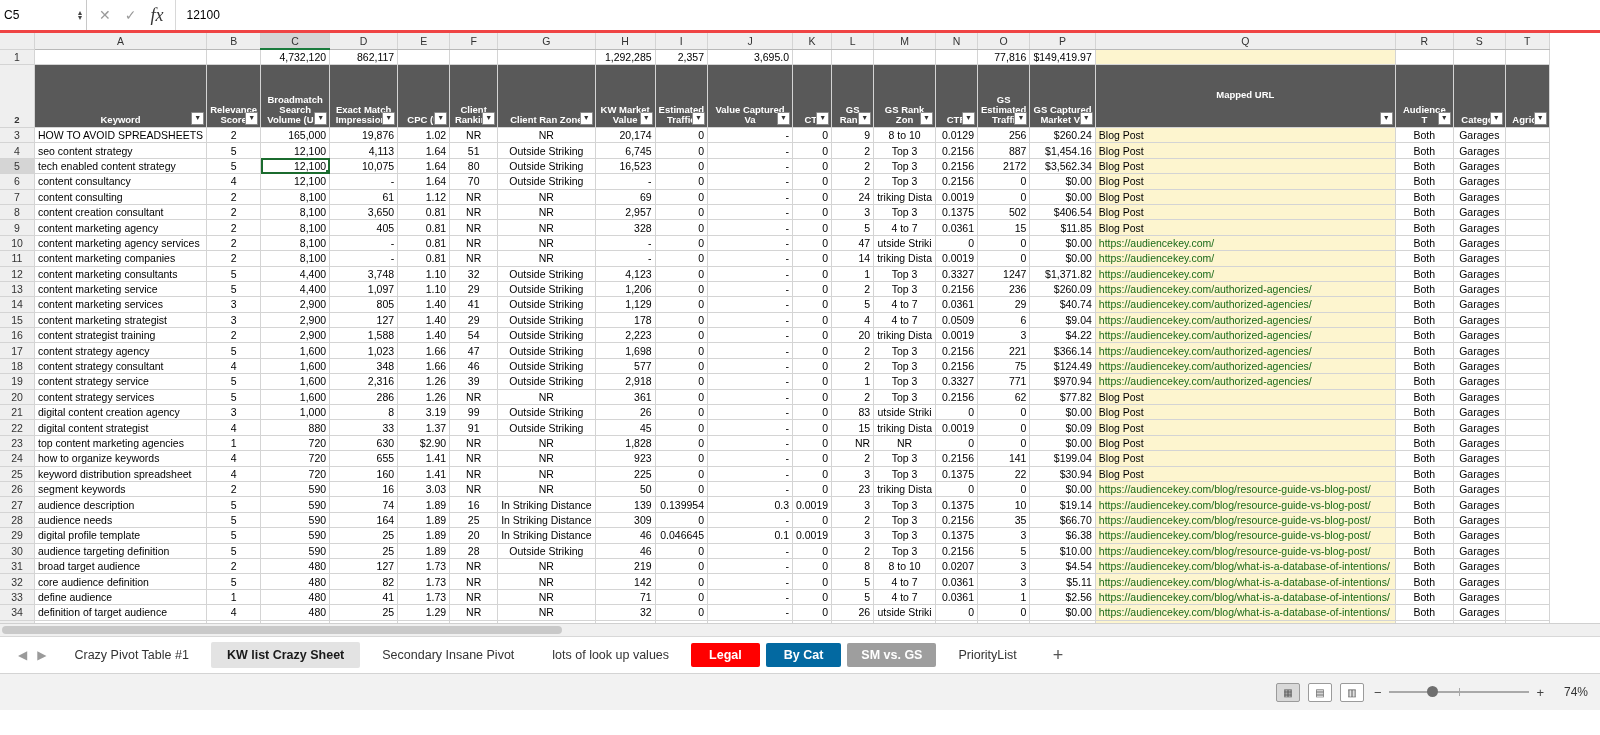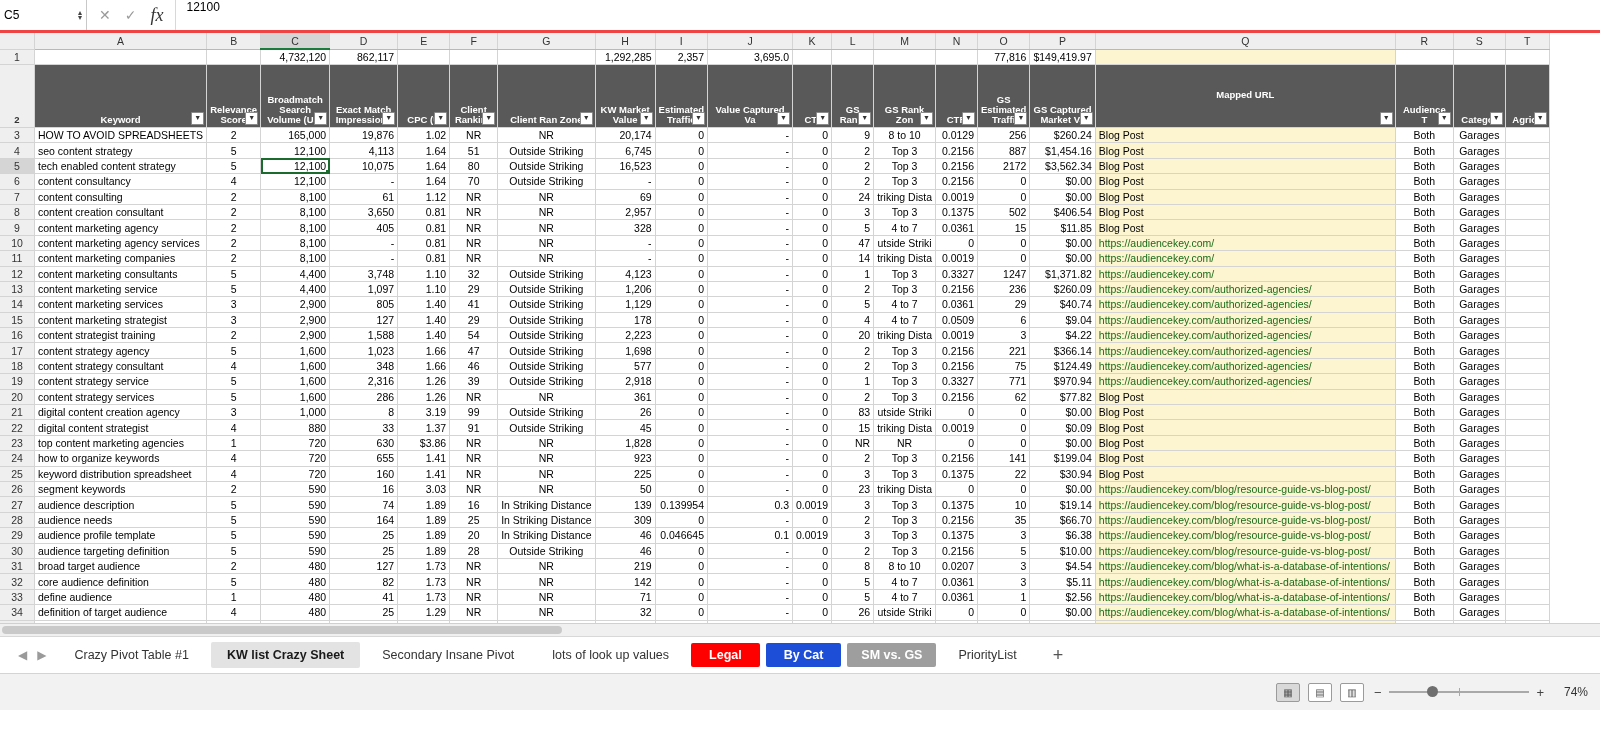--- a/index.html
+++ b/index.html
@@ -15,21 +15,21 @@
     border-bottom:3px solid #ef4444;background:#fff;
   }
   .namebox{
     width:78px;display:flex;align-items:center;justify-content:space-between;
     padding:0 4px;border-right:1px solid #c8c8c8;font-size:12px;
   }
   .namebox .spin{display:flex;flex-direction:column;line-height:5px;font-size:8px;color:#444;}
   .fb-btns{display:flex;align-items:center;gap:14px;padding:0 12px;border-right:1px solid #d8d8d8;}
   .fb-btns span{font-size:14px;color:#9a9a9a;}
   .fb-btns .fx{color:#333;font-style:italic;font-family:"Liberation Serif",serif;font-size:18px;}
-  .fb-input{flex:1;display:flex;align-items:flex-start;padding-left:10px;font-size:12px;}
+  .fb-input{flex:1;display:flex;align-items:center;padding-left:10px;font-size:12px;}
   
   .grid-wrap{position:relative;height:590px;overflow:hidden;}
   table.sheet{border-collapse:collapse;table-layout:fixed;}
   table.sheet td,table.sheet th{
     border-right:1px solid #d4d4d4;border-bottom:1px solid #d4d4d4;
     padding:0 3px;height:14.4px;line-height:14px;font-size:10.5px;
     white-space:nowrap;overflow:hidden;
   }
   thead th.colh{
     background:#efefef;color:#333;text-align:center;font-weight:normal;
@@ -74,21 +74,21 @@
   .tabbar{
     height:36px;display:flex;align-items:center;gap:0;
     background:#fff;border-top:1px solid #d8d8d8;padding-left:6px;
   }
   .navarrows{display:flex;gap:10px;padding:0 12px;color:#9a9a9a;font-size:12px;}
   .tab{
     padding:6px 16px;font-size:12.5px;color:#333;cursor:default;white-space:nowrap;
   }
   .tab.active{background:#e3e3e3;border-radius:2px;font-weight:bold;color:#1a1a1a;}
   .tab.legal{background:#ff0000;color:#fff;font-weight:bold;border-radius:2px;padding:5px 18px;}
-  .tab.bycat{background:#1d4ed8;color:#fff;font-weight:bold;border-radius:2px;padding:5px 18px;}
+  .tab.bycat{background:#0369a1;color:#fff;font-weight:bold;border-radius:2px;padding:5px 18px;}
   .tab.smgs{background:#9e9e9e;color:#fff;font-weight:bold;border-radius:2px;padding:5px 14px;}
   .tab.plus{font-size:18px;color:#555;padding:0 14px;}
   
   .statusbar{
     height:36px;background:#f2f2f2;border-top:1px solid #d4d4d4;
     display:flex;align-items:center;justify-content:flex-end;padding-right:12px;gap:10px;
   }
   .viewicons{display:flex;gap:8px;align-items:center;}
   .vi{width:22px;height:17px;border:1px solid #9b9b9b;border-radius:2px;background:#fff;
       display:flex;align-items:center;justify-content:center;font-size:10px;color:#555;}
@@ -677,21 +677,21 @@
           <td class="ctr">Both</td>
           <td class="ctr">Garages</td>
           <td class=""></td>
         </tr>
         <tr>
           <td class="rowh">23</td>
           <td class="">top content marketing agencies</td>
           <td class="ctr">1</td>
           <td class="num">720</td>
           <td class="num">630</td>
-          <td class="num">$3.86</td>
+          <td class="num">$2.90</td>
           <td class="ctr">NR</td>
           <td class="ctr">NR</td>
           <td class="num">1,828</td>
           <td class="num">0</td>
           <td class="num">-</td>
           <td class="num">0</td>
           <td class="num">NR</td>
           <td class="ctr">NR</td>
           <td class="num">0</td>
           <td class="num">0</td>
@@ -811,21 +811,21 @@
           <td class="num">0.2156</td>
           <td class="num">35</td>
           <td class="num">$66.70</td>
           <td class="urlcell">https://audiencekey.com/blog/resource-guide-vs-blog-post/</td>
           <td class="ctr">Both</td>
           <td class="ctr">Garages</td>
           <td class=""></td>
         </tr>
         <tr>
           <td class="rowh">29</td>
-          <td class="">audience profile template</td>
+          <td class="">digital profile template</td>
           <td class="ctr">5</td>
           <td class="num">590</td>
           <td class="num">25</td>
           <td class="num">1.89</td>
           <td class="ctr">20</td>
           <td class="ctr">In Striking Distance</td>
           <td class="num">46</td>
           <td class="num">0.046645</td>
           <td class="num">0.1</td>
           <td class="num">0.0019</td>

